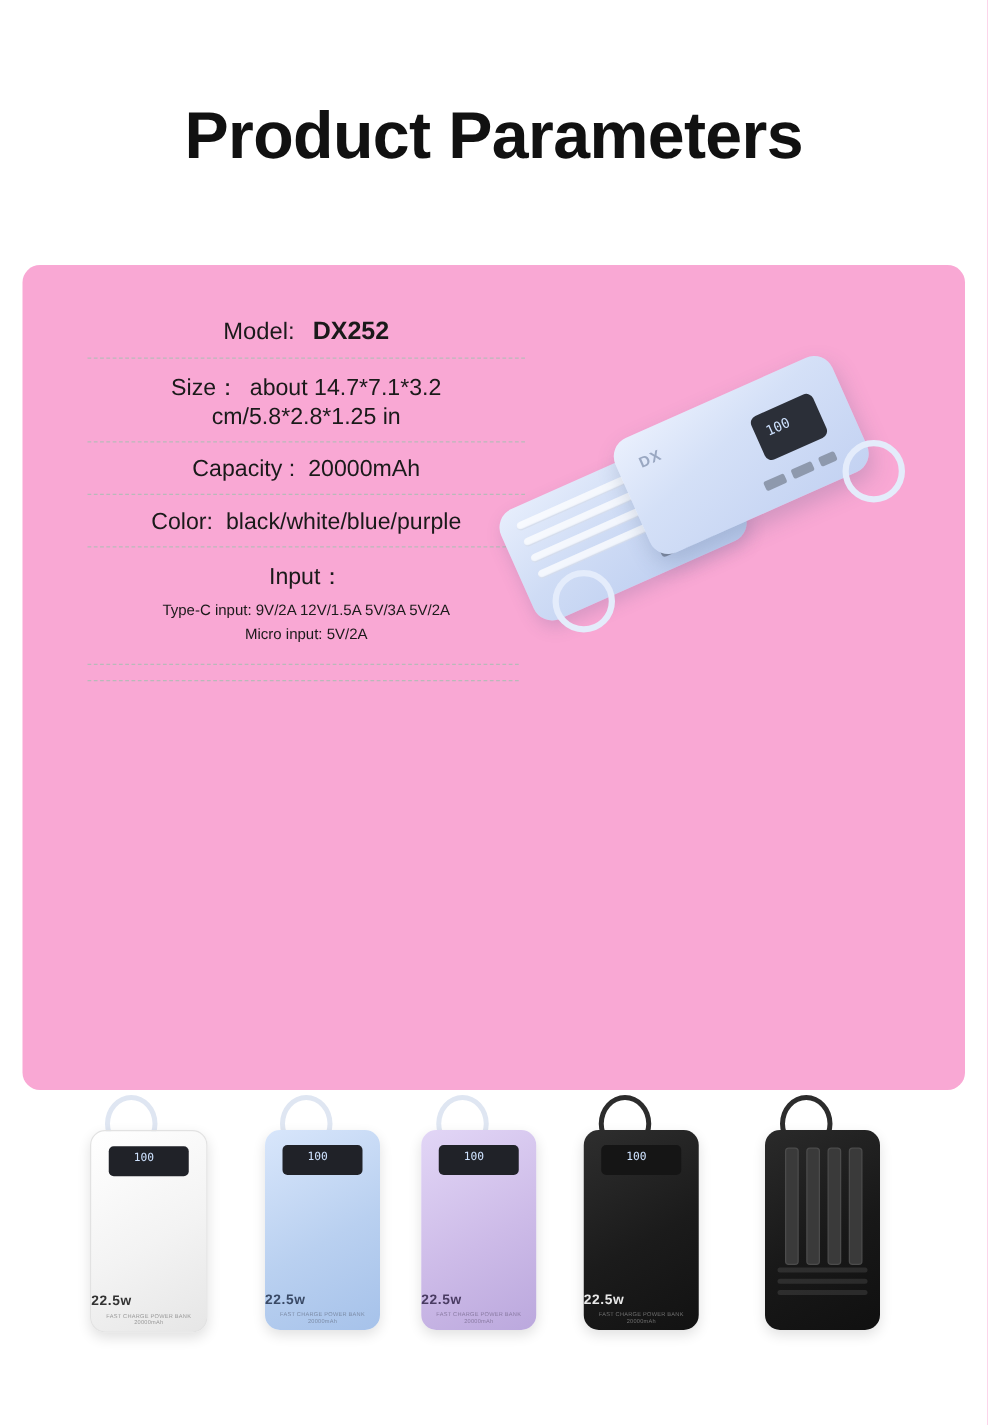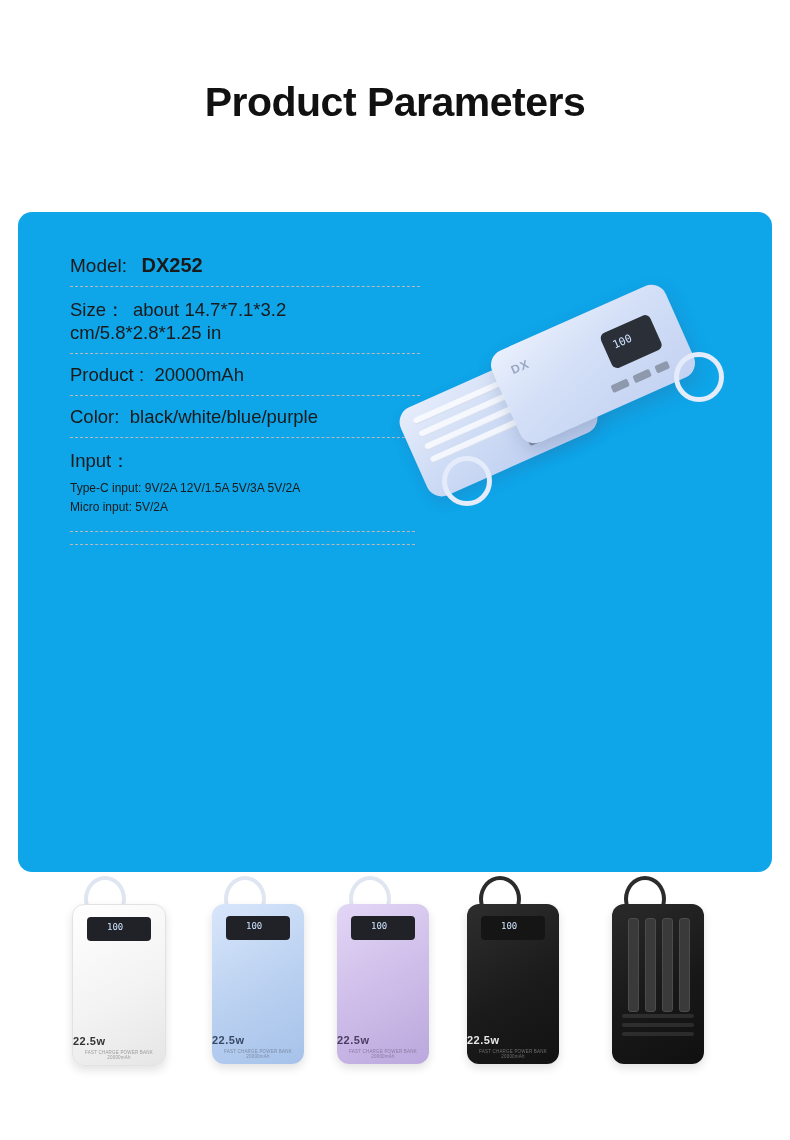--- a/index.html
+++ b/index.html
@@ -18,37 +18,38 @@
 
   .page {
     width: 790px;
     height: 1140px;
     position: relative;
   }
 
   
   .title {
     text-align: center;
-    font-size: 41px;
+    font-size: 53px;
     font-weight: bold;
     letter-spacing: -0.5px;
     color: #111111;
     padding-top: 82px;
     line-height: 1;
   }
 
   
   .card {
     position: absolute;
     left: 18px;
     top: 212px;
     width: 754px;
     height: 660px;
-    background: #0ea5e9;
+    background: #f9a8d4;
     border-radius: 14px;
+    text-align: center;
   }
 
   .spec-list {
     position: absolute;
     left: 52px;
     top: 42px;
     width: 350px;
   }
 
   .spec-row {
@@ -326,21 +327,21 @@
         <span class="spec-value" style="margin-left:10px;">DX252</span>
       </div>
 
       <div class="spec-row">
         <span class="spec-label">Size：</span>
         <span class="spec-value" style="margin-left:4px;">about 14.7*7.1*3.2 cm/5.8*2.8*1.25 in</span>
       </div>
 
 
       <div class="spec-row">
-        <span class="spec-label">Product :</span>
+        <span class="spec-label">Capacity :</span>
         <span class="spec-value" style="margin-left:6px;">20000mAh</span>
       </div>
 
       <div class="spec-row">
         <span class="spec-label">Color:</span>
         <span class="spec-value" style="margin-left:6px;">black/white/blue/purple</span>
       </div>
 
       <div class="spec-row no-line">
         <div class="group-head">Input：</div>

